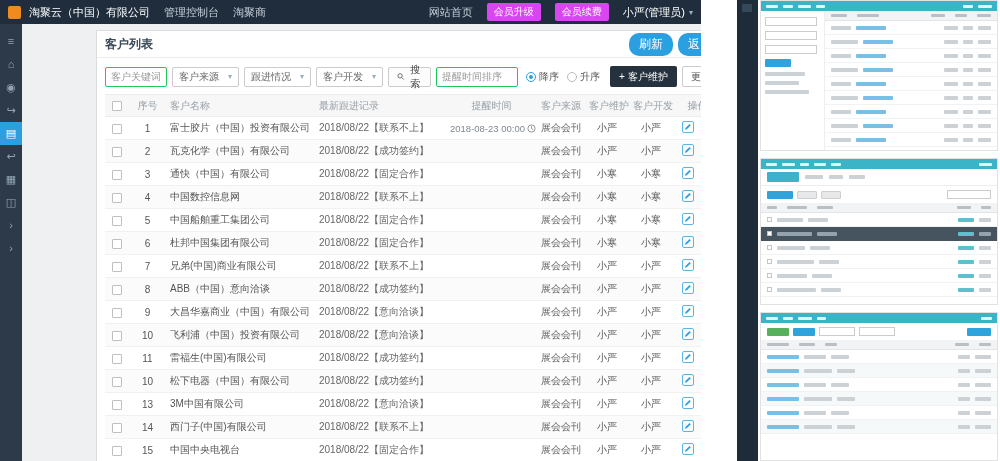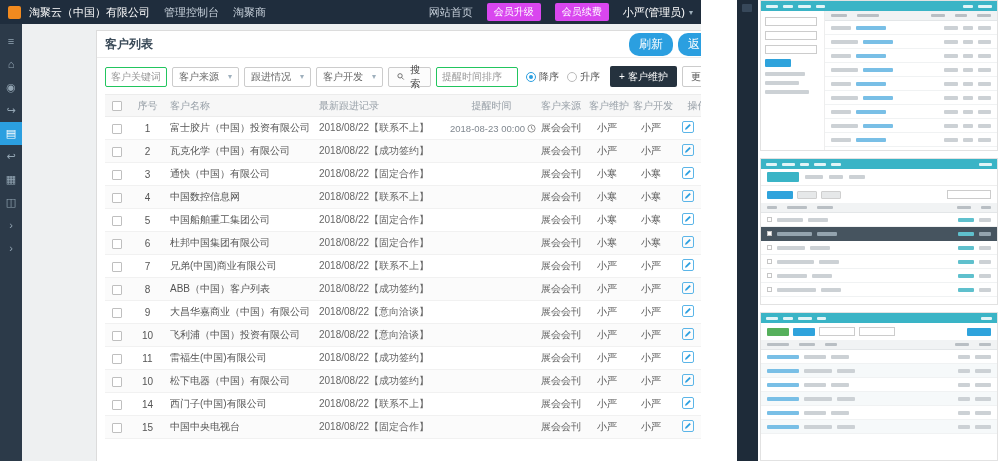--- a/index.html
+++ b/index.html
@@ -342,21 +342,21 @@
                       <rect x="0.5" y="0.5" width="11" height="11" rx="1.5" fill="none" stroke="#5bb5e8"></rect>
                       <path d="M3 8.8l.5-1.8 4-4 1.3 1.3-4 4L3 8.8z" fill="#2b9fe0"></path>
                     </svg></span><span class="op-del"><svg width="11" height="12" viewBox="0 0 11 12">
                       <path d="M1 2.5h9M4 2.5V1h3v1.5M2 2.5l.8 8.5h5.4l.8-8.5z" fill="none" stroke="#9a9a9a"></path>
                       <path d="M4.3 4.5l.2 4.5M6.7 4.5l-.2 4.5" stroke="#9a9a9a"></path>
                     </svg></span></td>
               </tr>
               <tr>
                 <td><span class="cb"></span></td>
                 <td>8</td>
-                <td class="al">ABB（中国）客户列表</td>
+                <td class="al">ABB（中国）意向洽谈</td>
                 <td class="al c-rec">2018/08/22【成功签约】</td>
                 <td class="c-time"></td>
                 <td class="c-src">展会会刊</td>
                 <td>小严</td>
                 <td>小严</td>
                 <td><span class="op-edit"><svg width="12" height="12" viewBox="0 0 12 12">
                       <rect x="0.5" y="0.5" width="11" height="11" rx="1.5" fill="none" stroke="#5bb5e8"></rect>
                       <path d="M3 8.8l.5-1.8 4-4 1.3 1.3-4 4L3 8.8z" fill="#2b9fe0"></path>
                     </svg></span><span class="op-del"><svg width="11" height="12" viewBox="0 0 11 12">
                       <path d="M1 2.5h9M4 2.5V1h3v1.5M2 2.5l.8 8.5h5.4l.8-8.5z" fill="none" stroke="#9a9a9a"></path>
@@ -412,20 +412,37 @@
                     </svg></span><span class="op-del"><svg width="11" height="12" viewBox="0 0 11 12">
                       <path d="M1 2.5h9M4 2.5V1h3v1.5M2 2.5l.8 8.5h5.4l.8-8.5z" fill="none" stroke="#9a9a9a"></path>
                       <path d="M4.3 4.5l.2 4.5M6.7 4.5l-.2 4.5" stroke="#9a9a9a"></path>
                     </svg></span></td>
               </tr>
               <tr>
                 <td><span class="cb"></span></td>
                 <td>10</td>
                 <td class="al">松下电器（中国）有限公司</td>
                 <td class="al c-rec">2018/08/22【成功签约】</td>
+                <td class="c-time"></td>
+                <td class="c-src">展会会刊</td>
+                <td>小严</td>
+                <td>小严</td>
+                <td><span class="op-edit"><svg width="12" height="12" viewBox="0 0 12 12">
+                      <rect x="0.5" y="0.5" width="11" height="11" rx="1.5" fill="none" stroke="#5bb5e8"></rect>
+                      <path d="M3 8.8l.5-1.8 4-4 1.3 1.3-4 4L3 8.8z" fill="#2b9fe0"></path>
+                    </svg></span><span class="op-del"><svg width="11" height="12" viewBox="0 0 11 12">
+                      <path d="M1 2.5h9M4 2.5V1h3v1.5M2 2.5l.8 8.5h5.4l.8-8.5z" fill="none" stroke="#9a9a9a"></path>
+                      <path d="M4.3 4.5l.2 4.5M6.7 4.5l-.2 4.5" stroke="#9a9a9a"></path>
+                    </svg></span></td>
+              </tr>
+              <tr>
+                <td><span class="cb"></span></td>
+                <td>13</td>
+                <td class="al">3M中国有限公司</td>
+                <td class="al c-rec">2018/08/22【意向洽谈】</td>
                 <td class="c-time"></td>
                 <td class="c-src">展会会刊</td>
                 <td>小严</td>
                 <td>小严</td>
                 <td><span class="op-edit"><svg width="12" height="12" viewBox="0 0 12 12">
                       <rect x="0.5" y="0.5" width="11" height="11" rx="1.5" fill="none" stroke="#5bb5e8"></rect>
                       <path d="M3 8.8l.5-1.8 4-4 1.3 1.3-4 4L3 8.8z" fill="#2b9fe0"></path>
                     </svg></span><span class="op-del"><svg width="11" height="12" viewBox="0 0 11 12">
                       <path d="M1 2.5h9M4 2.5V1h3v1.5M2 2.5l.8 8.5h5.4l.8-8.5z" fill="none" stroke="#9a9a9a"></path>
                       <path d="M4.3 4.5l.2 4.5M6.7 4.5l-.2 4.5" stroke="#9a9a9a"></path>

